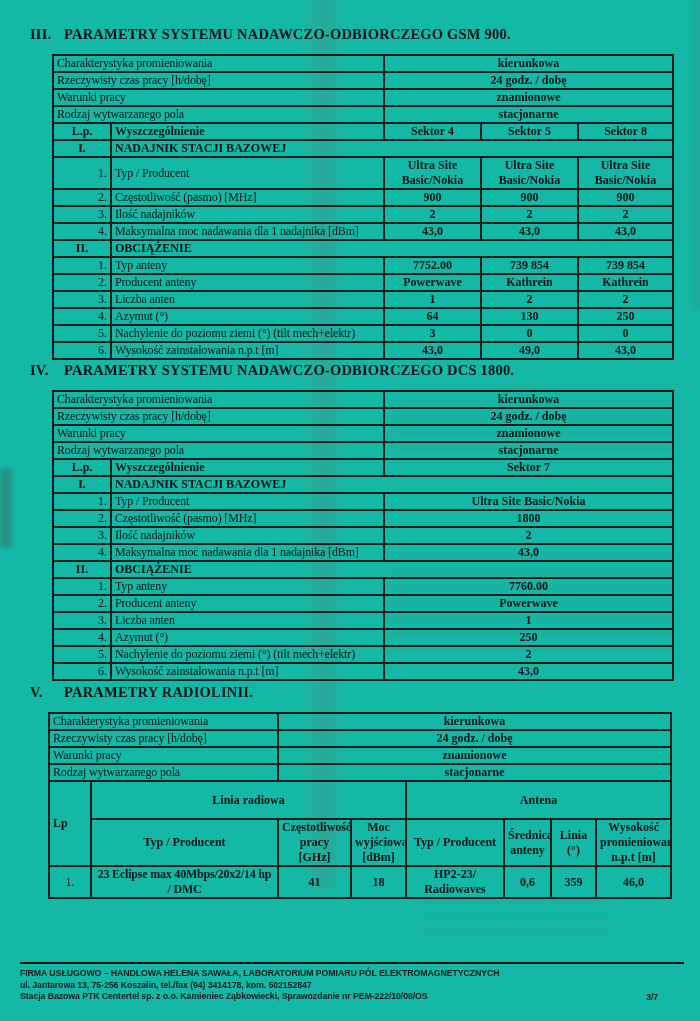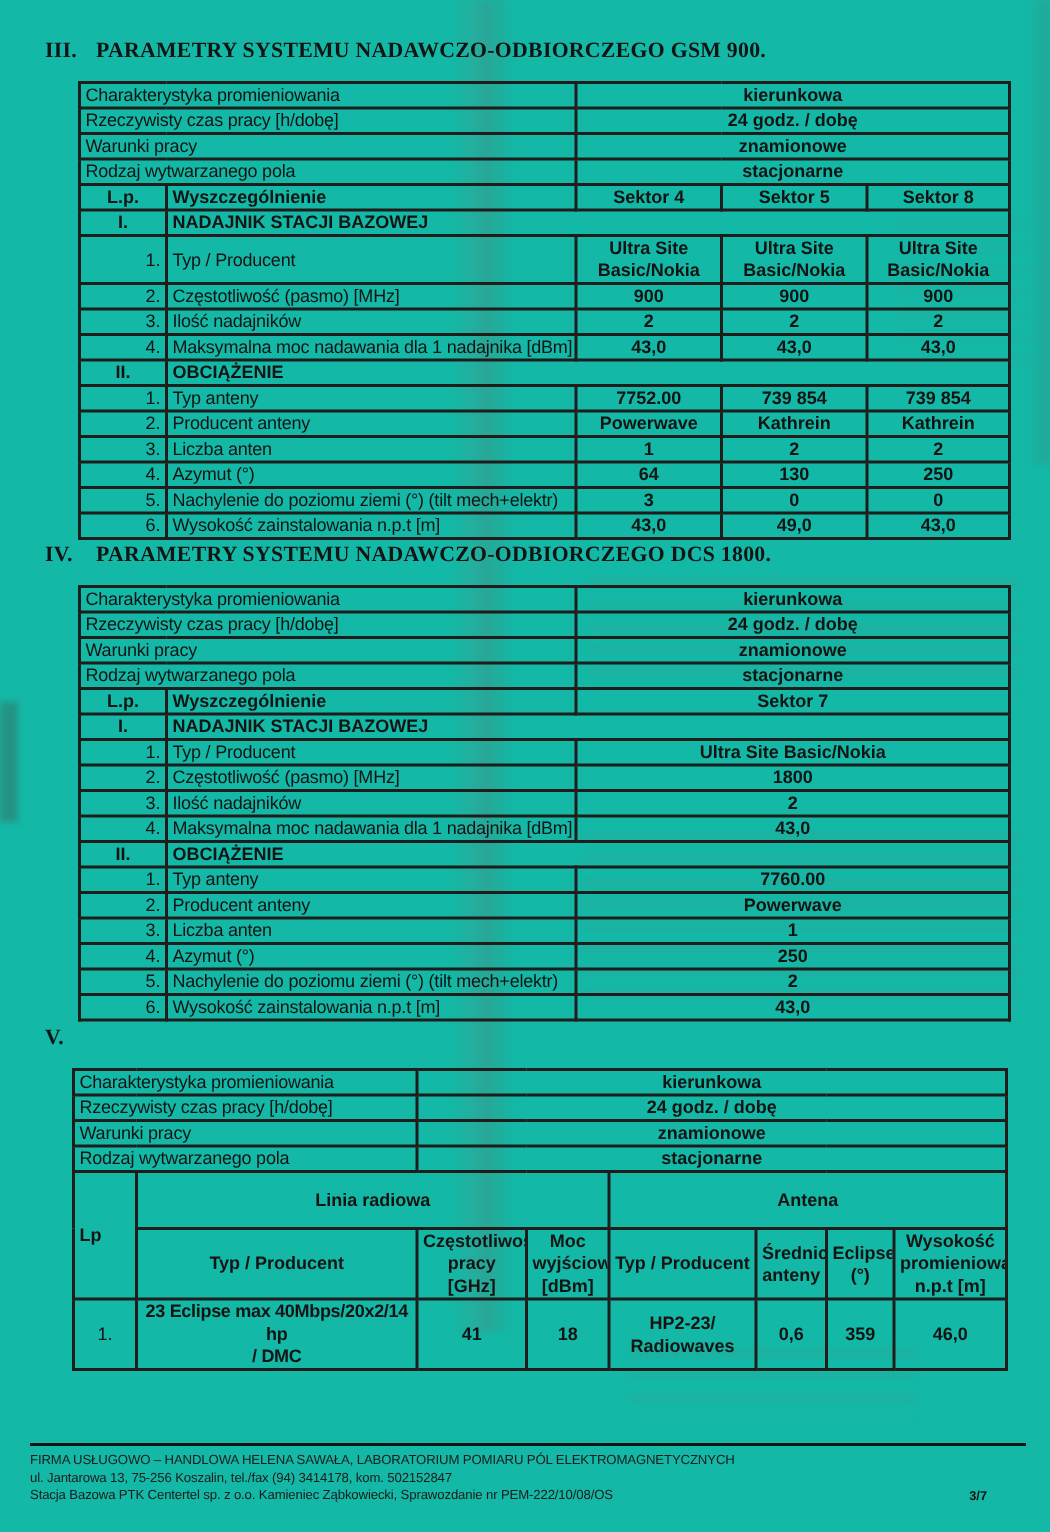--- a/index.html
+++ b/index.html
@@ -5,38 +5,38 @@
   html,body{margin:0;padding:0;background:#e8e6e2;}
   .page{position:relative;width:700px;height:1021px;margin:0 auto;
         background:#14b8a6;overflow:hidden;color:#141414;
         font-family:"Liberation Serif",serif;}
   
   .sec-title{position:absolute;display:flex;font-weight:bold;font-size:14.5px;
              letter-spacing:.2px;white-space:nowrap;}
   .sec-num{width:34px;flex:0 0 34px;}
   
   table.t{position:absolute;border-collapse:collapse;table-layout:fixed;
-          font-family:Liberation Sans, sans-serif;color:#141414;}
+          font-family:Liberation Serif, serif;color:#141414;}
   table.t td{border:2px solid #1f1d1b;padding:0 3px;font-size:12px;
              line-height:15px;overflow:hidden;vertical-align:middle;}
   .b{font-weight:bold;}
   .c{text-align:center;}
   .lbl{white-space:nowrap;padding-left:5px;letter-spacing:-.15px;}
   .pad{padding-left:14px;}
   .num{text-align:right;padding-right:5px;}
   .pre{white-space:pre-line;}
   .sub{font-size:10px;line-height:11px;padding:2px 1px;text-align:center;font-weight:bold;}
   .gc{height:36px;}
   .small{font-size:11.5px;letter-spacing:-.2px;}
   #t-radio td.data{line-height:15px;}
   
   .footer{position:absolute;left:20px;right:16px;top:962px;
           font-family:"Liberation Sans",sans-serif;}
   .f-rule{border-top:2.5px solid #131313;margin-bottom:4px;}
-  .f-line{font-size:8.8px;font-weight:normal;line-height:11.5px;color:#1b1b1b;
+  .f-line{font-size:8.8px;font-weight:bold;line-height:11.5px;color:#1b1b1b;
           letter-spacing:-.1px;white-space:nowrap;}
   .f-row{display:flex;justify-content:space-between;align-items:center;gap:20px;}
   .pagenum{font-size:8.5px;font-weight:bold;padding-right:26px;}
   
   .artifact{position:absolute;pointer-events:none;}
   .crease-v{left:301px;top:0;width:42px;height:888px;
     background:linear-gradient(90deg,rgba(128,122,114,0) 0%,rgba(128,122,114,.15) 35%,
       rgba(112,107,100,.22) 55%,rgba(128,122,114,0) 100%);filter:blur(1.5px);}
   .edge-shadow{right:0;top:0;width:14px;height:310px;
     background:linear-gradient(90deg,rgba(0,0,0,0),rgba(92,89,84,.20));filter:blur(2px);}
@@ -266,20 +266,21 @@
         <tr>
           <td class="num">6.</td>
           <td class="lbl">Wysokość zainstalowania n.p.t [m]</td>
           <td class="c b">43,0</td>
         </tr>
       </tbody>
   </table>
 
   <div class="sec-title" style="top:684px;left:30px;">
     <span class="sec-num">V.</span>
+    <span>PARAMETRY RADIOLINII.</span>
   </div>
   <table class="t" style="top:712px;left:48px;width:622px;">
     <colgroup>
         <col style="width:42px">
         <col style="width:187px">
         <col style="width:73px">
         <col style="width:55px">
         <col style="width:98px">
         <col style="width:47px">
         <col style="width:45px">
@@ -311,21 +312,21 @@
           <td class="sub pre">Typ / Producent</td>
           <td class="sub pre">Częstotliwość
 pracy
 [GHz]</td>
           <td class="sub pre">Moc
 wyjściowa
 [dBm]</td>
           <td class="sub pre">Typ / Producent</td>
           <td class="sub pre">Średnica
 anteny</td>
-          <td class="sub pre">Eclipse
+          <td class="sub pre">Linia
 (°)</td>
           <td class="sub pre">Wysokość
 promieniowania
 n.p.t [m]</td>
         </tr>
         <tr>
           <td class="c data">1.</td>
           <td class="c b pre data small">23 Eclipse max 40Mbps/20x2/14 hp
 / DMC</td>
           <td class="c b pre data">41</td>

